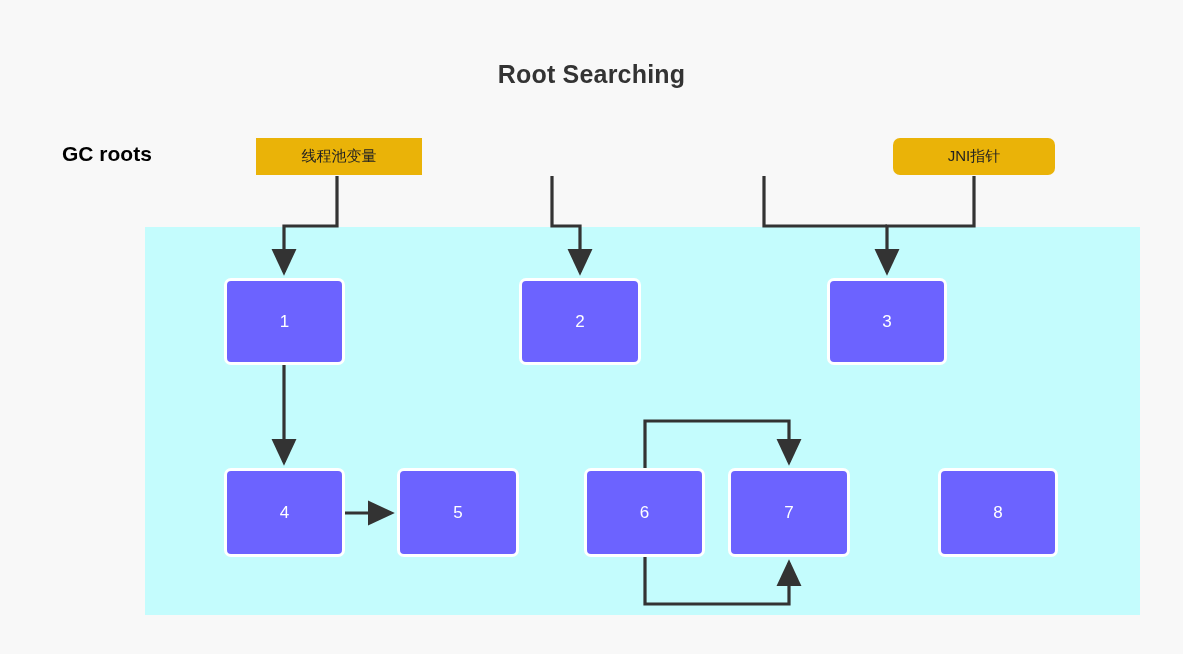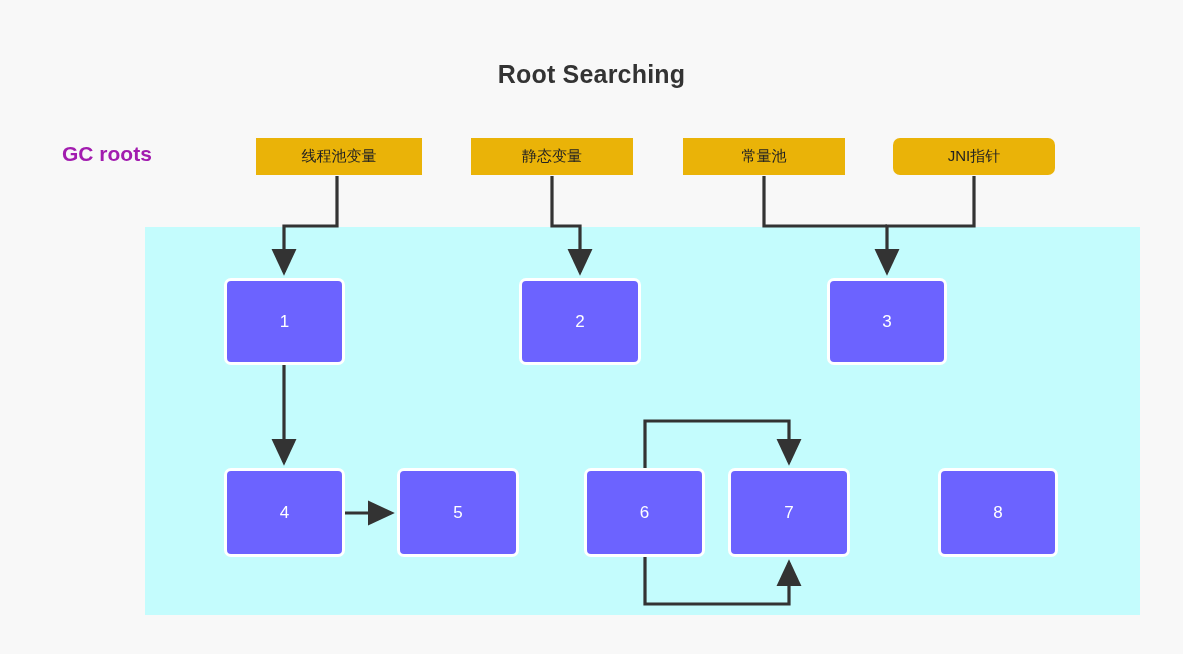--- a/index.html
+++ b/index.html
@@ -29,21 +29,21 @@
     font-weight: bold;
     color: #333333;
     letter-spacing: .2px;
   }
   .gc-roots-label {
     position: absolute;
     left: 62px;
     top: 142px;
     font-size: 21px;
     font-weight: bold;
-    color: #a21caf;
+    color: #000000;
   }
   .root-box {
     position: absolute;
     height: 37px;
     background: #eab308;
     color: #222222;
     font-size: 15px;
     display: flex;
     align-items: center;
     justify-content: center;
@@ -110,26 +110,20 @@
 
       <path d="M 645 468 L 645 421 L 789 421 L 789 462" marker-end="url(#arrowhead)"></path>
 
       <path d="M 645 557 L 645 604 L 789 604 L 789 563" marker-end="url(#arrowhead)"></path>
     </g>
   </svg>
 
   <div class="root-box" style="left:256px; top:138px; width:166px;">
     <span>线程池变量</span>
   </div>
-  <div class="root-box" style="left:471px; top:138px; width:162px;">
-    <span>静态变量</span>
-  </div>
-  <div class="root-box" style="left:683px; top:138px; width:162px;">
-    <span>常量池</span>
-  </div>
   <div class="root-box" style="left:893px; top:138px; width:162px;border-radius:7px;">
     <span>JNI指针</span>
   </div>
 
   <div class="node" style="left:224px; top:278px; width:121px; height:87px;">
     <span>1</span>
   </div>
   <div class="node" style="left:519px; top:278px; width:122px; height:87px;">
     <span>2</span>
   </div>

